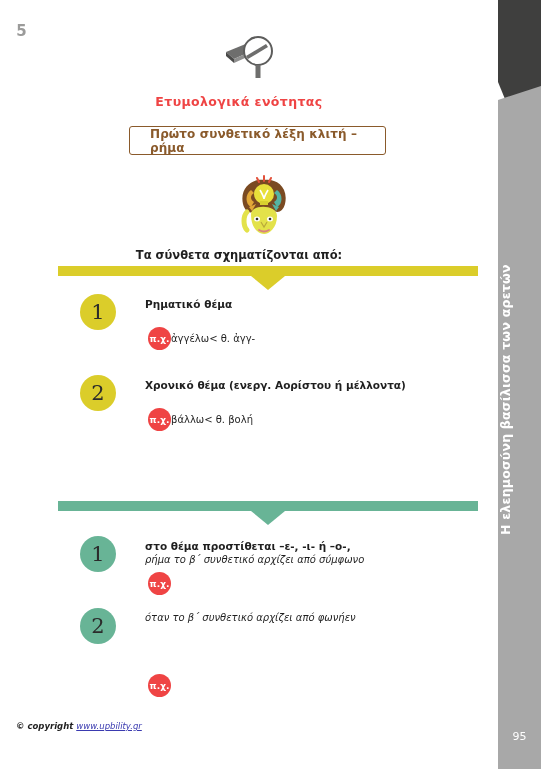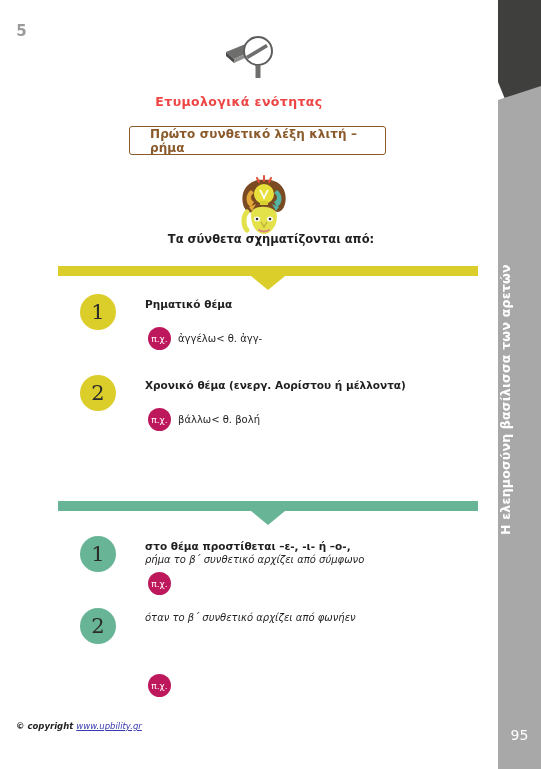--- a/index.html
+++ b/index.html
@@ -71,21 +71,21 @@
     white-space: nowrap;
     font-family: "DejaVu Sans", sans-serif;
   }
   .side-page-num {
     position: absolute;
     right: 0;
     bottom: 26px;
     width: 43px;
     text-align: center;
     color: #ffffff;
-    font-size: 14px;
+    font-size: 11px;
     font-family: "DejaVu Sans", sans-serif;
   }
 
   
   .top-icon {
     position: absolute;
     left: 222px;
     top: 34px;
     width: 62px;
     height: 48px;
@@ -137,21 +137,21 @@
   
   .band-heading {
     position: absolute;
     width: 478px;
     left: 0;
     text-align: center;
     font-size: 11.5px;
     font-weight: bold;
     color: #1f1f1f;
   }
-  #heading-composites { top: 232px; margin-left: 32px; }
+  #heading-composites { top: 248px; }
   #heading-synthesis  { top: 483px; }
 
   
   .bar {
     position: absolute;
     left: 58px;
     width: 420px;
     height: 10px;
   }
   .bar .arrow {
@@ -215,31 +215,30 @@
   
   .example {
     position: absolute;
     display: flex;
     align-items: center;
   }
   .px-badge {
     width: 23px;
     height: 23px;
     border-radius: 50%;
-    background: #be185d;
+    background: #ef4444;
     color: #ffffff;
     display: flex;
     align-items: center;
     justify-content: center;
     font-size: 9px;
-    font-weight: normal;
+    font-weight: bold;
     flex: 0 0 auto;
   }
   .example-text {
-    margin-left: 7px;
     font-size: 10px;
     color: #1f1f1f;
     white-space: nowrap;
   }
   .example-text.bold { font-weight: bold; }
 
   
   .footer-line {
     position: absolute;
     left: 16px;

